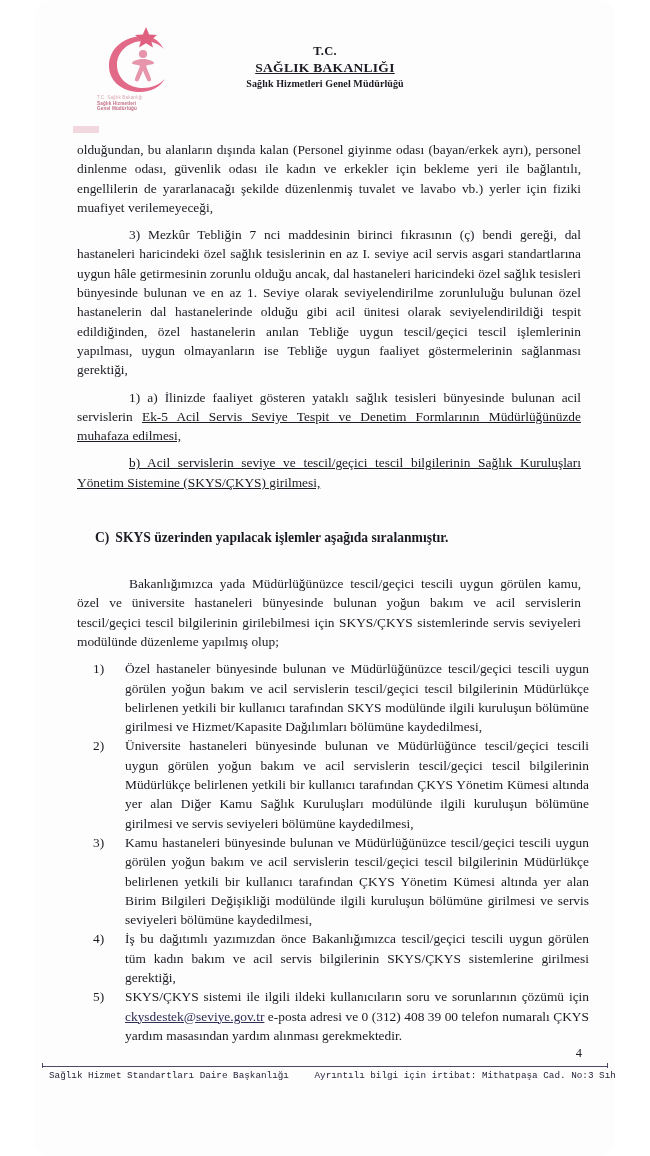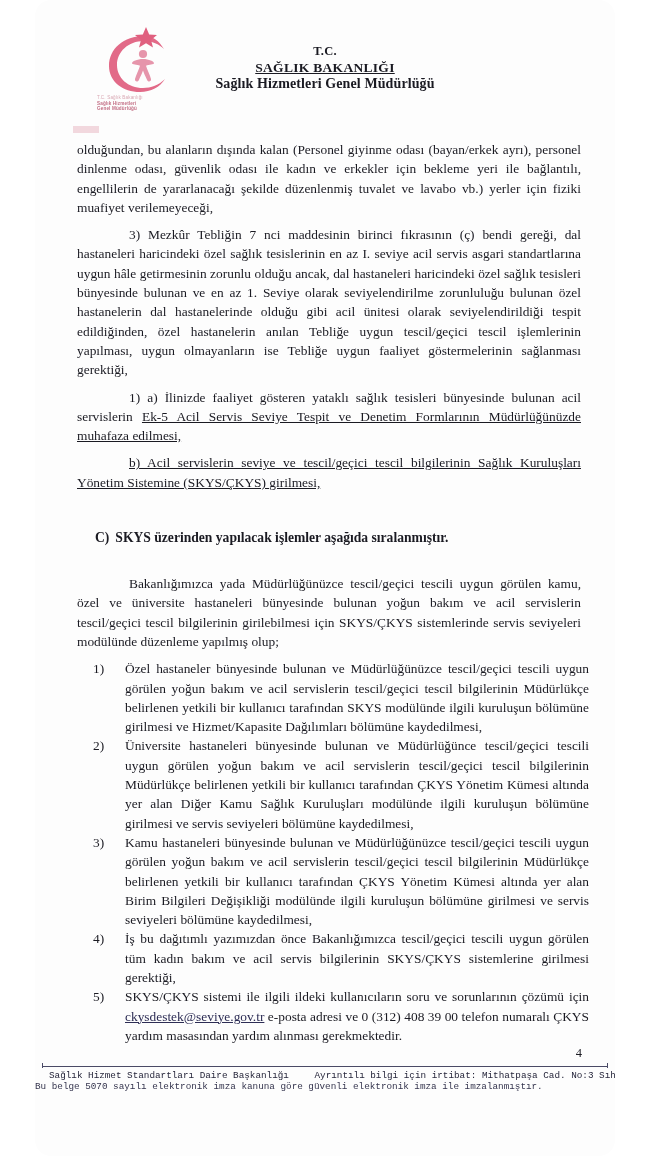--- a/index.html
+++ b/index.html
@@ -77,21 +77,21 @@
     font-family: "Liberation Serif", serif;
     font-weight: bold;
     font-size: 13.5px;
     line-height: 17px;
     letter-spacing: 0.3px;
     text-decoration: underline;
   }
   .org-titles .t3 {
     font-family: "Liberation Serif", serif;
     font-weight: bold;
-    font-size: 14px;
+    font-size: 10px;
     line-height: 16px;
     letter-spacing: 0.1px;
     text-align: center;
   }
 
   
   .doc-body {
     position: absolute;
     left: 34px;
     right: 26px;
@@ -303,19 +303,18 @@
     <div class="page-number">4</div>
 
     <div class="footer-rule"></div>
 
     <div class="footer-line fl-1">
       <span>Sağlık Hizmet Standartları Daire Başkanlığı</span>
       <span class="addr">Ayrıntılı bilgi için irtibat:</span>
       <span>Mithatpaşa Cad. No:3 Sıhhiye/Ankara</span>
     </div>
 
-    <div class="footer-line fl-2">Bu belge 5070 sayılı elektronik imza kanuna göre güvenli elektronik imza ile imzalanmıştır.</div>
 
 
   </div>
 
   <div class="scan-speck"></div>
 </div>
 
 </body></html>

